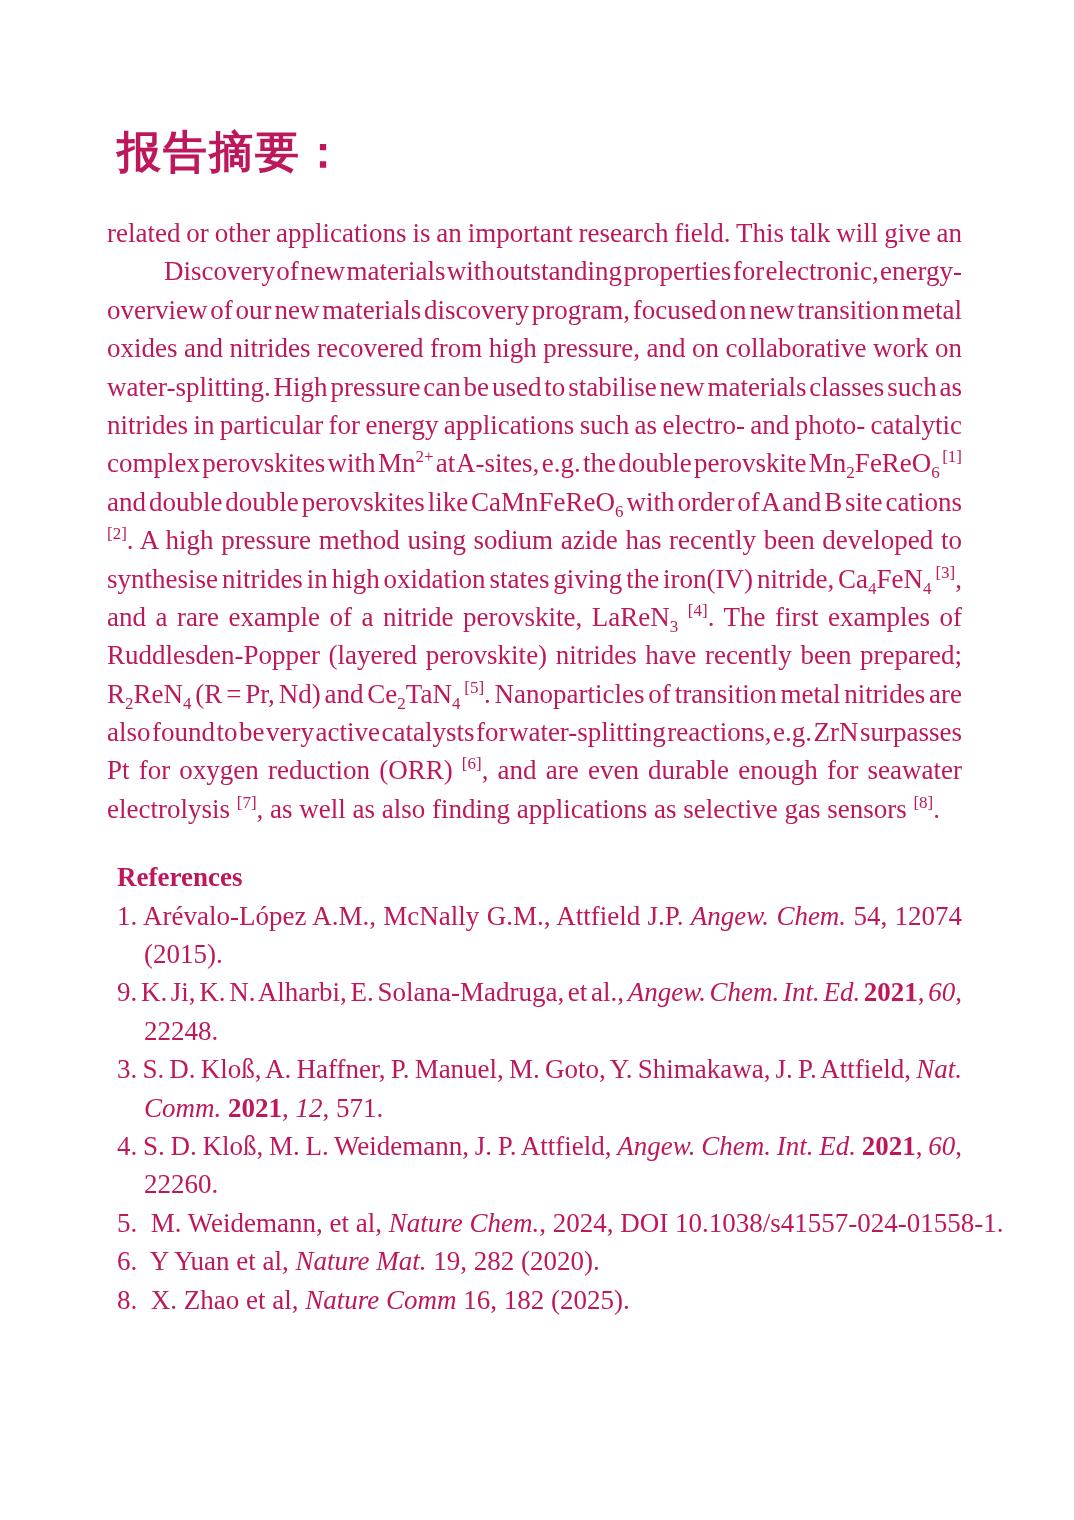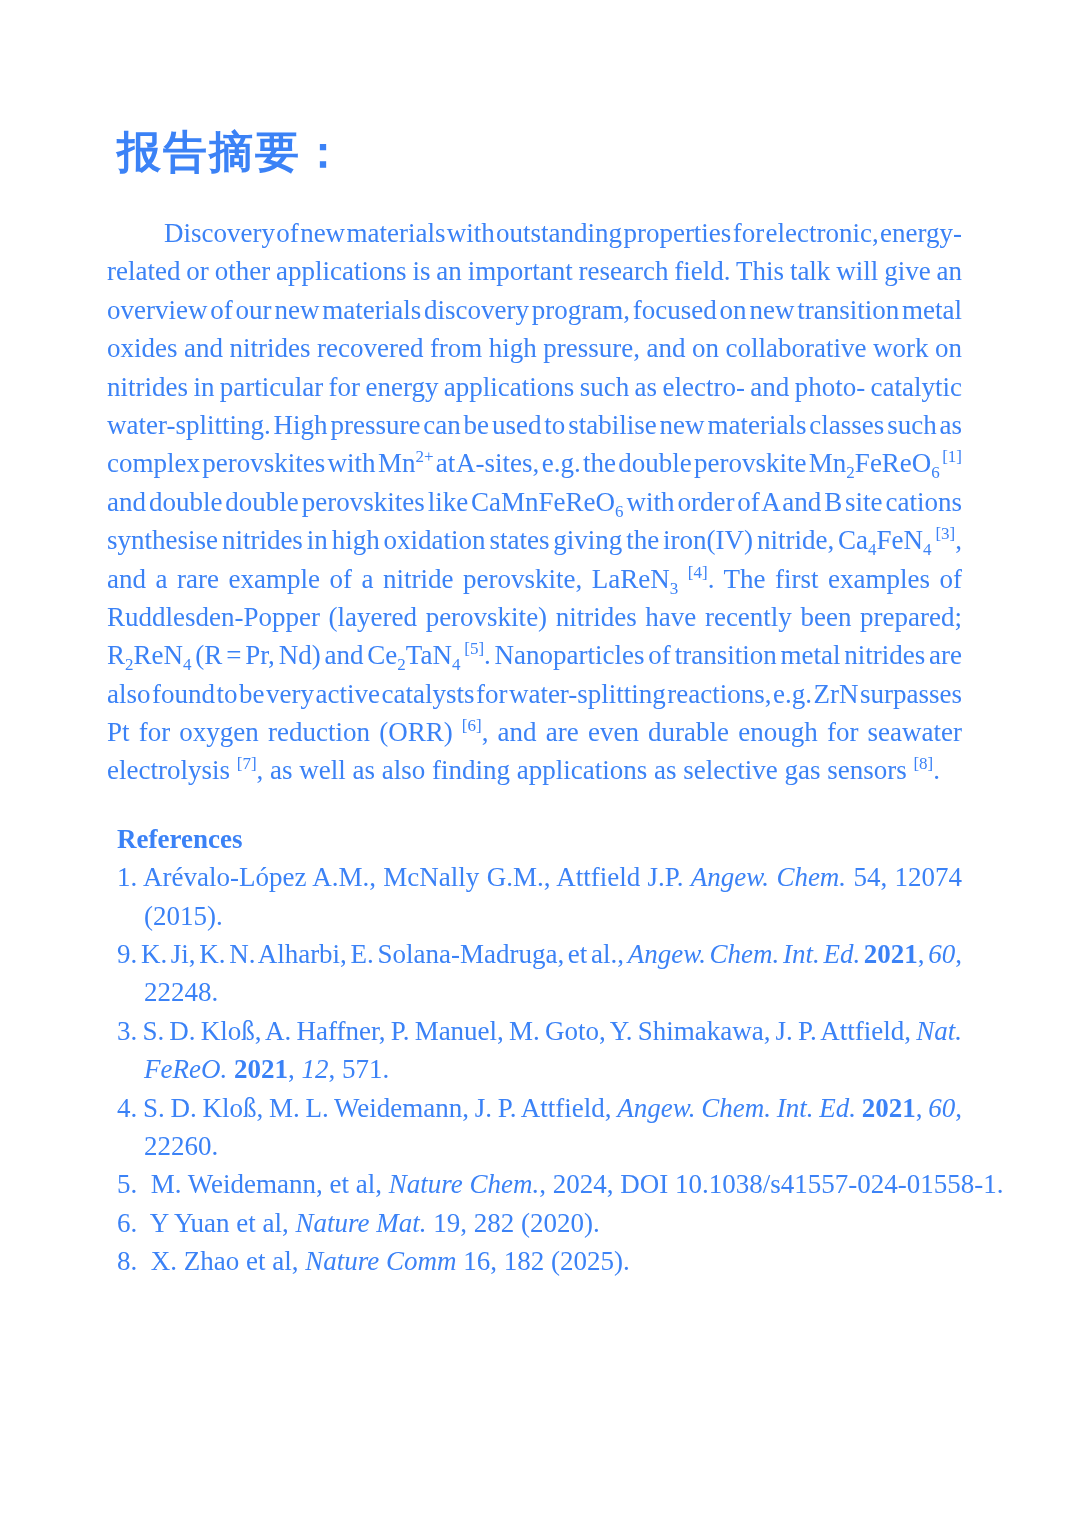--- a/index.html
+++ b/index.html
@@ -2,21 +2,21 @@
 <html><head>
 <meta charset="utf-8">
 <style>
   html, body { margin: 0; padding: 0; background: #ffffff; }
   body { width: 1074px; height: 1520px; overflow: hidden; }
   .page {
     box-sizing: border-box;
     width: 1074px; height: 1520px;
     padding: 120px 112px 0 107px;
     background: #ffffff;
-    color: #3b82f6;
+    color: #be185d;
     font-family: "Liberation Serif", "DejaVu Serif", serif;
   }
   .zh-heading {
     margin: 0 0 30px 0;
     padding-left: 10px;
     font-family: "DejaVu Sans", "Liberation Sans", sans-serif;
     font-size: 44px;
     font-weight: 700;
     line-height: 64px;
     letter-spacing: 2px;
@@ -43,28 +43,29 @@
   }
   .refs { padding-left: 10px; }
 </style>
 </head>
 <body>
 
 <div class="page">
   <h1 class="zh-heading">报告摘要：</h1>
 
   <div class="abstract">
+      <div class="line j"><span class="inner" style="word-spacing: -0.864183px;"><span>related or other applications is an important research field. This talk will give an</span></span></div>
       <div class="line j indent"><span class="inner" style="word-spacing: -5.41493px;"><span>Discovery of new materials with outstanding properties for electronic, energy-</span></span></div>
-      <div class="line j"><span class="inner" style="word-spacing: -0.864183px;"><span>related or other applications is an important research field. This talk will give an</span></span></div>
       <div class="line j"><span class="inner" style="word-spacing: -3.9304px;"><span>overview of our new materials discovery program, focused on new transition metal</span></span></div>
       <div class="line j"><span class="inner" style="word-spacing: -0.25px; text-align: right;"><span>oxides and nitrides recovered from high pressure, and on collaborative work on</span></span></div>
+      <div class="line j"><span class="inner" style="word-spacing: -3.8724px;"><span>water-splitting. High pressure can be used to stabilise new materials classes such as</span></span></div>
       <div class="line j"><span class="inner" style="word-spacing: -1.35795px;"><span>nitrides in particular for energy applications such as electro- and photo- catalytic</span></span></div>
-      <div class="line j"><span class="inner" style="word-spacing: -3.8724px;"><span>water-splitting. High pressure can be used to stabilise new materials classes such as</span></span></div>
       <div class="line j"><span class="inner" style="word-spacing: -4.4375px;"><span>complex perovskites with Mn</span><span class="sup">2+</span><span> at A-sites, e.g. the double perovskite Mn</span><span class="sub">2</span><span>FeReO</span><span class="sub">6</span><span> </span><span class="sup">[1]</span></span></div>
       <div class="line j"><span class="inner" style="word-spacing: -3.81731px; text-align: center;"><span>and double double perovskites like CaMnFeReO</span><span class="sub">6</span><span> with order of A and B site cations</span></span></div>
+      <div class="line j"><span class="inner" style="word-spacing: 0.925781px;"><span class="sup">[2]</span><span>. A high pressure method using sodium azide has recently been developed to</span></span></div>
       <div class="line j"><span class="inner" style="word-spacing: -2.8608px;"><span>synthesise nitrides in high oxidation states giving the iron(IV) nitride, Ca</span><span class="sub">4</span><span>FeN</span><span class="sub">4</span><span> </span><span class="sup">[3]</span><span>,</span></span></div>
       <div class="line j"><span class="inner" style="word-spacing: 2.78726px;"><span>and a rare example of a nitride perovskite, LaReN</span><span class="sub">3</span><span> </span><span class="sup">[4]</span><span>. The first examples of</span></span></div>
       <div class="line j"><span class="inner" style="word-spacing: 1.8683px;"><span>Ruddlesden-Popper (layered perovskite) nitrides have recently been prepared;</span></span></div>
       <div class="line j"><span class="inner" style="word-spacing: -2.93389px;"><span>R</span><span class="sub">2</span><span>ReN</span><span class="sub">4</span><span> (R = Pr, Nd) and Ce</span><span class="sub">2</span><span>TaN</span><span class="sub">4</span><span> </span><span class="sup">[5]</span><span>. Nanoparticles of transition metal nitrides are</span></span></div>
       <div class="line j"><span class="inner" style="word-spacing: -5.24479px;"><span>also found to be very active catalysts for water-splitting reactions, e.g. ZrN surpasses</span></span></div>
       <div class="line j"><span class="inner" style="word-spacing: 2.43229px;"><span>Pt for oxygen reduction (ORR) </span><span class="sup">[6]</span><span>, and are even durable enough for seawater</span></span></div>
       <div class="line"><span class="inner"><span>electrolysis </span><span class="sup">[7]</span><span>, as well as also finding applications as selective gas sensors </span><span class="sup">[8]</span><span>.</span></span></div>
     </div>
 
   <h2 class="refs-heading">References</h2>
@@ -73,21 +74,21 @@
       <div>
         <div class="line j"><span class="inner" style="word-spacing: 0.55625px;"><span>1. Arévalo-López A.M., McNally G.M., Attfield J.P. </span><span class="i">Angew. Chem.</span><span> 54, 12074</span></span></div>
         <div class="line cont"><span class="inner"><span>(2015).</span></span></div>
       </div>
       <div>
         <div class="line j"><span class="inner" style="word-spacing: -3.07396px;"><span>9. K. Ji, K. N. Alharbi, E. Solana-Madruga, et al., </span><span class="i">Angew. Chem. Int. Ed.</span><span> </span><span class="b">2021</span><span>, </span><span class="i">60</span><span>,</span></span></div>
         <div class="line cont"><span class="inner"><span>22248.</span></span></div>
       </div>
       <div>
         <div class="line j"><span class="inner" style="word-spacing: -1.6125px;"><span>3. S. D. Kloß, A. Haffner, P. Manuel, M. Goto, Y. Shimakawa, J. P. Attfield, </span><span class="i">Nat.</span></span></div>
-        <div class="line cont"><span class="inner"><span class="i">FeReO.</span><span> </span><span class="b">2021</span><span>, </span><span class="i">12</span><span>, 571.</span></span></div>
+        <div class="line cont"><span class="inner"><span class="i">Comm.</span><span> </span><span class="b">2021</span><span>, </span><span class="i">12</span><span>, 571.</span></span></div>
       </div>
       <div>
         <div class="line j"><span class="inner" style="word-spacing: -1.00313px;"><span>4. S. D. Kloß, M. L. Weidemann, J. P. Attfield, </span><span class="i">Angew. Chem. Int. Ed.</span><span> </span><span class="b">2021</span><span>, </span><span class="i">60</span><span>,</span></span></div>
         <div class="line cont"><span class="inner"><span>22260.</span></span></div>
       </div>
       <div>
         <div class="line"><span class="inner"><span>5.&nbsp; M. Weidemann, et al, </span><span class="i">Nature Chem.</span><span>, 2024, DOI 10.1038/s41557-024-01558-1.</span></span></div>
       </div>
       <div>
         <div class="line"><span class="inner"><span>6.&nbsp; Y Yuan et al, </span><span class="i">Nature Mat.</span><span> 19, 282 (2020).</span></span></div>

